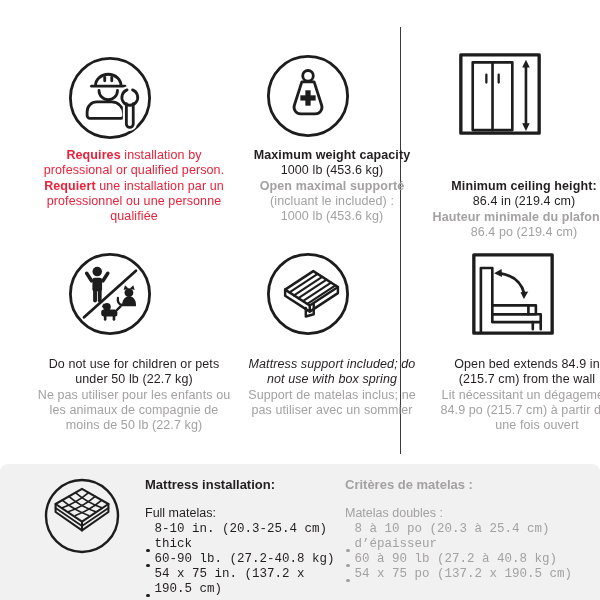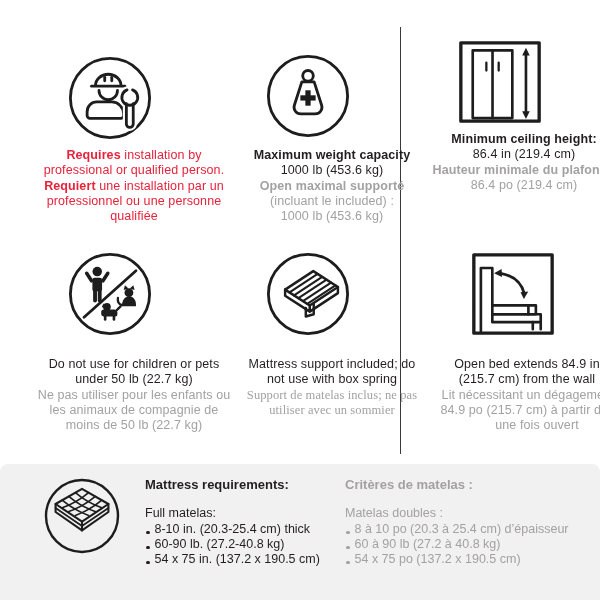--- a/index.html
+++ b/index.html
@@ -18,21 +18,21 @@
   .line { white-space:nowrap; }
   .divider { position:absolute; left:400px; top:27px; width:1px; height:427px; background:#3a3a3a; }
   .panel {
     position:absolute; left:0; top:464px; width:600px; height:136px;
     background:var(--panel,#f2f1f1); border-radius:8px 8px 0 0;
   }
   .panel .icon { position:absolute; left:42px; top:12px; }
   .pblock { position:absolute; top:13px; font-size:12.5px; line-height:15px; text-align:left; }
   .pblock .hd { font-size:13px; font-weight:700; margin-bottom:14px; }
   .pblock .sub { margin-bottom:1px; }
-  .pblock .li { display:flex; align-items:center; }
+  .pblock .li { display:flex; align-items:flex-end;font-family:Liberation Mono, monospace; }
   .pblock .li::before {
     content:""; flex:none; width:3.5px; height:3.5px; border-radius:50%;
     background:currentColor; margin:5.5px 5px 0 1px;
   }
   .en-block { left:145px; width:195px; }
   .fr-block { left:345px; width:245px; }
   svg { stroke:#1d1d1d; fill:none; stroke-linecap:round; stroke-linejoin:round; }
   svg .fill { fill:#1d1d1d; stroke:none; }
   svg .wht { stroke:#ffffff; }
   svg .sq { stroke-linecap:butt; }
@@ -83,21 +83,21 @@
     </span>
     <div class="txt" style="margin-top:4px;text-align:center;">
       <div class="line black b">Maximum weight capacity</div>
       <div class="line black">1000 lb (453.6 kg)</div>
       <div class="line gray b">Open maximal supporté</div>
       <div class="line gray">(incluant le included) :</div>
       <div class="line gray">1000 lb (453.6 kg)</div>
     </div>
   </div>
 
-  <div class="cell" style="left:404px; top:38px; width:192px;">
+  <div class="cell" style="left:404px; top:50px; width:192px;gap:35px;">
     <span class="icon">
       <svg width="88" height="88" viewBox="0 0 100 100" stroke-width="3">
         <rect x="5.5" y="5.5" width="89" height="89" stroke-width="3.8"></rect>
         <rect x="19" y="14" width="45" height="77"></rect>
         <line x1="41.5" y1="14" x2="41.5" y2="91"></line>
         <line x1="34.5" y1="28" x2="34.5" y2="37" stroke-width="2.6"></line>
         <line x1="48.5" y1="28" x2="48.5" y2="37" stroke-width="2.6"></line>
         <line x1="79.5" y1="17" x2="79.5" y2="86"></line>
         <path class="fill" d="M79.5,11 L75.2,19.8 L83.8,19.8 Z"></path>
         <path class="fill" d="M79.5,92 L75.2,83.2 L83.8,83.2 Z"></path>
@@ -148,22 +148,22 @@
         <line x1="61" y1="27.2" x2="29" y2="48.2" stroke-width="2.4"></line>
         <line x1="66.1" y1="30.5" x2="34.1" y2="51.5" stroke-width="2.4"></line>
         <line x1="71.1" y1="33.7" x2="39.1" y2="54.7" stroke-width="2.4"></line>
         <line x1="76.2" y1="37" x2="44.2" y2="58" stroke-width="2.4"></line>
         <line x1="81.2" y1="40.2" x2="49.2" y2="61.2" stroke-width="2.4"></line>
         <path d="M24,45 V52 L52,70 V63 M52,70 L84,49 V42"></path>
         <path d="M47.5,66 V75.5 L56.5,73 V61.5"></path>
       </svg>
     </span>
     <div class="txt" style="margin-top:15px;">
-      <div class="black" style="width:178px;">Mattress support included; do not use with box spring</div>
-      <div class="gray" style="width:178px;font-family:Liberation Serif, serif;">Support de matelas inclus; ne pas utiliser avec un sommier</div>
+      <div class="black" style="width:178px;font-style:italic;">Mattress support included; do not use with box spring</div>
+      <div class="gray" style="width:178px;">Support de matelas inclus; ne pas utiliser avec un sommier</div>
     </div>
   </div>
 
   <div class="cell" style="left:415px; top:250px; width:196px;">
     <span class="icon">
       <svg width="88" height="88" viewBox="0 0 100 100" stroke-width="3">
         <rect x="5.5" y="5.5" width="89" height="89" stroke-width="3.8"></rect>
         <path d="M13.5,93 V20.5 H26.5 V63"></path>
         <rect x="26.5" y="63" width="49.5" height="10"></rect>
         <line x1="67.5" y1="63" x2="67.5" y2="73"></line>
@@ -193,21 +193,21 @@
           <path d="M66.5,25.5 Q52.5,37.5 33.5,44.5"></path>
           <path d="M74.75,30.25 Q60.75,42.25 41.75,49.25"></path>
           <path d="M41.75,20.75 Q55.75,32.75 74.75,39.75"></path>
           <path d="M33.5,25.5 Q47.5,37.5 66.5,44.5"></path>
           <path d="M25.25,30.25 Q39.25,42.25 58.25,49.25"></path>
         </g>
       </svg>
     </span>
 
     <div class="pblock en-block black">
-      <div class="hd">Mattress requirements:</div>
+      <div class="hd">Mattress installation:</div>
       <div class="sub">Full matelas:</div>
       <div class="li">
           <span>8-10 in. (20.3-25.4 cm) thick</span>
         </div>
       <div class="li">
           <span>60-90 lb. (27.2-40.8 kg)</span>
         </div>
       <div class="li">
           <span>54 x 75 in. (137.2 x 190.5 cm)</span>
         </div>

